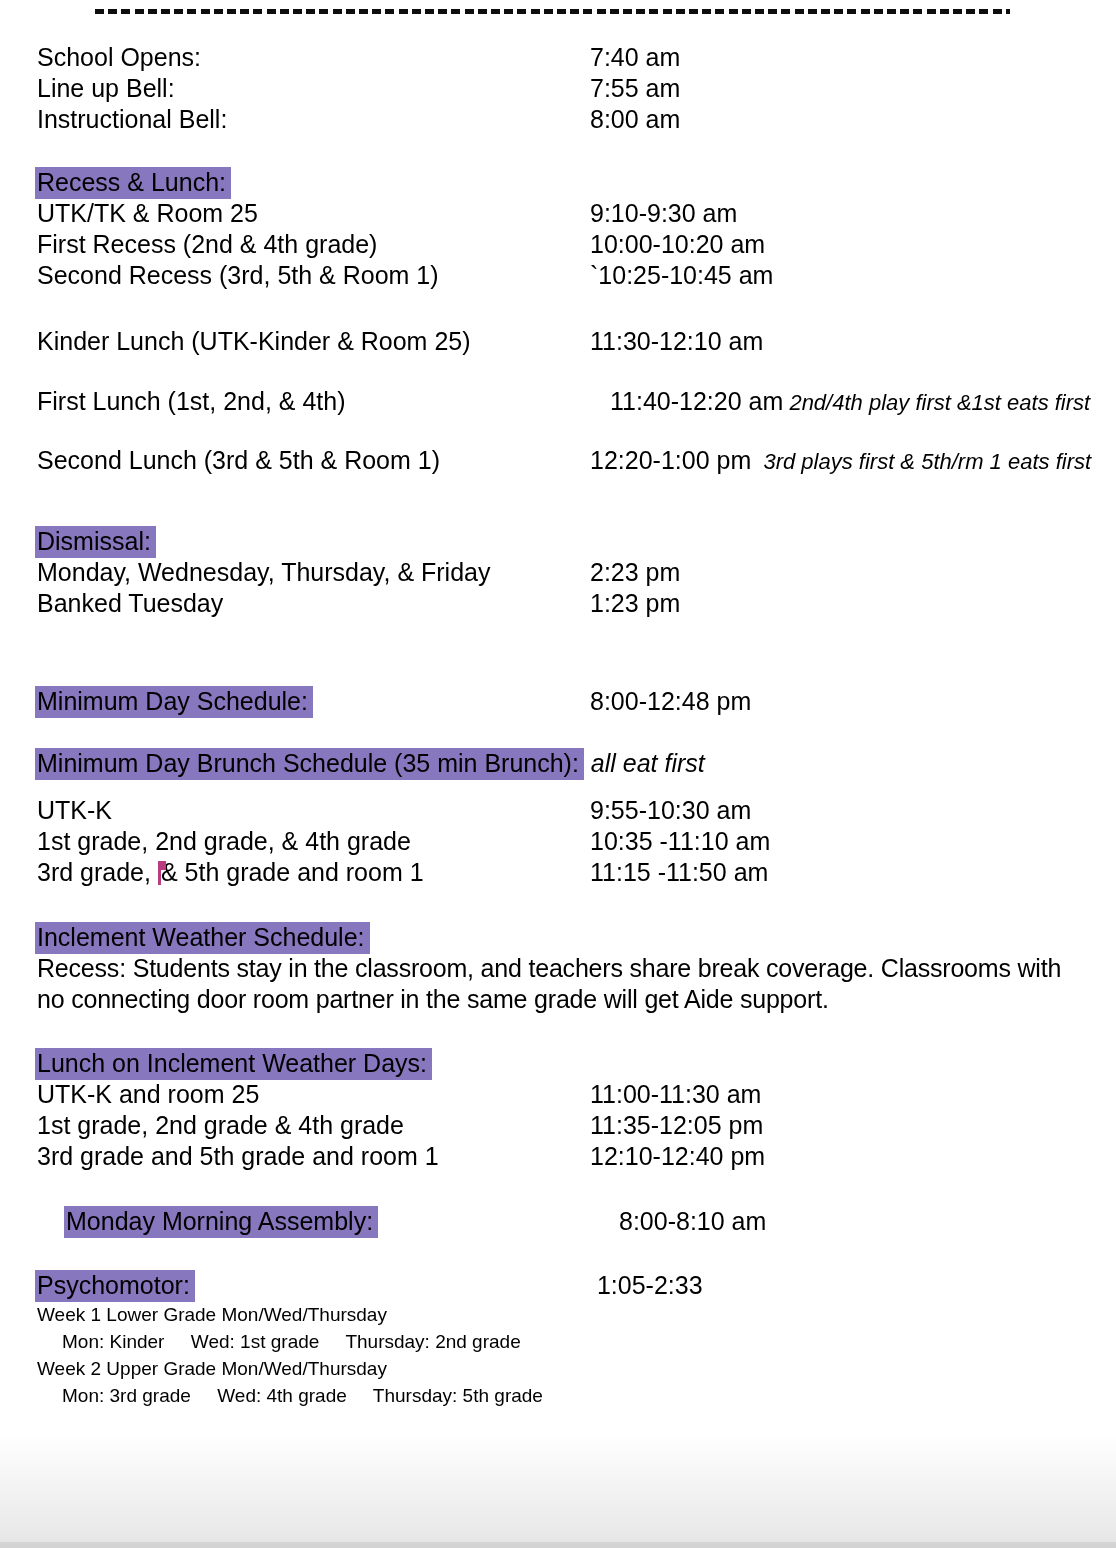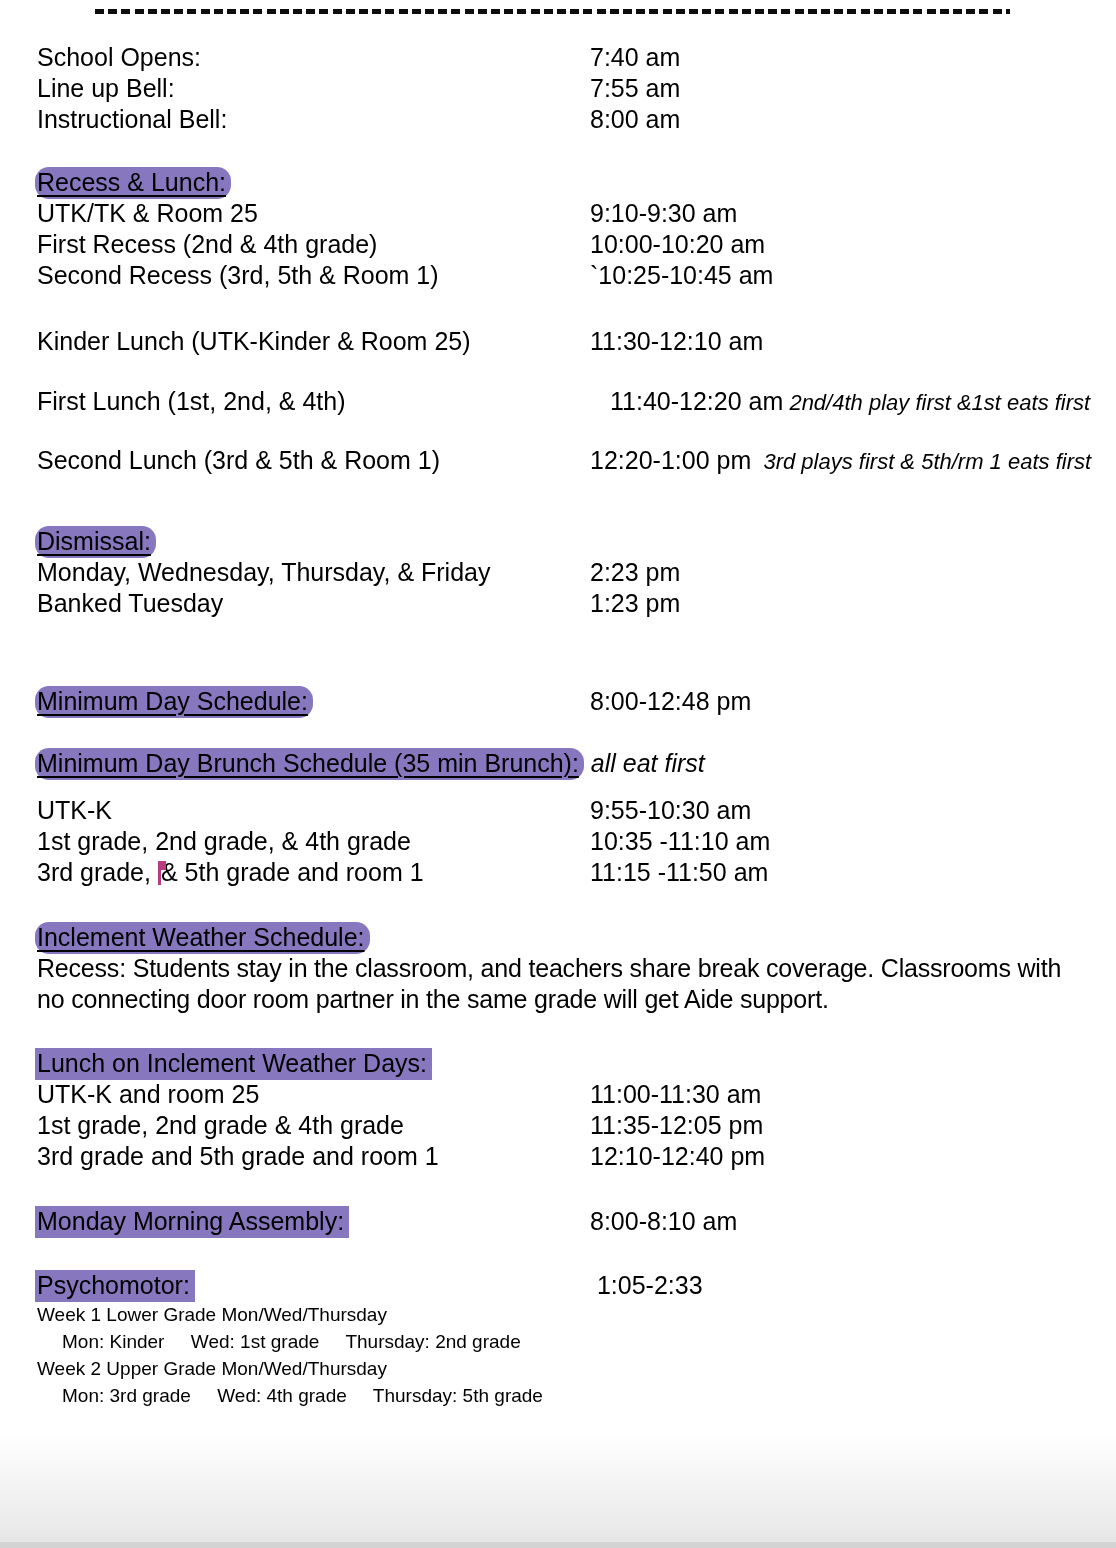--- a/index.html
+++ b/index.html
@@ -12,21 +12,21 @@
   }
   .content{position:relative;z-index:1;padding-left:37px;}
   .divider{
     margin:9px 0 0 58px;width:915px;height:5px;
     background:repeating-linear-gradient(90deg,#0d0d0d 0 9px,transparent 9px 13.2px);
   }
   .row{display:flex;align-items:baseline;}
   .label{width:553px;flex:0 0 553px;white-space:pre;}
   .time{white-space:pre;}
   .hl{background:#8677be;padding:1px 5px 3px 2px;margin-left:-2px;}
-  .u{text-decoration:underline;text-decoration-thickness:2px;text-underline-offset:4px;border-radius:14px;}
+  .u{text-decoration-thickness:2px;text-underline-offset:4px;}
   .note-sm{font-style:italic;font-size:19px;}
   .note-md{font-style:italic;font-size:22px;white-space:pre;}
   .note-lg{font-style:italic;}
   .para{max-width:1045px;letter-spacing:-0.2px;}
   .small{font-size:19px;line-height:27px;white-space:pre;}
   .small.indent{padding-left:25px;}
   .caret{
     position:relative;display:inline-block;width:3px;height:24px;
     vertical-align:-4px;background:#b93d7e;
   }
@@ -38,21 +38,21 @@
   .mt-recess-head{margin-top:32px;}
   .mt-kinder-lunch{margin-top:35px;}
   .mt-first-lunch{margin-top:29px;gap:20px;}
   .mt-second-lunch{margin-top:27px;}
   .mt-dismissal{margin-top:49px;}
   .mt-minday{margin-top:67px;}
   .mt-brunch{margin-top:31px;}
   .mt-brunch-rows{margin-top:16px;}
   .mt-inclement{margin-top:34px;}
   .mt-incl-lunch{margin-top:33px;}
-  .mt-assembly{margin-top:34px;}
+  .mt-assembly{margin-top:34px;margin-left:29px;}
   .mt-psycho{margin-top:33px;}
   .mt-office{margin-top:51px;}
   .bottom-fade{
     position:absolute;left:0;right:0;bottom:0;height:115px;z-index:0;
     background:linear-gradient(to bottom,rgba(0,0,0,0) 0%,rgba(0,0,0,0.09) 90%,rgba(0,0,0,0.11) 100%);
   }
   .bottom-fade::after{
     content:"";position:absolute;left:0;right:0;bottom:0;height:6px;background:rgba(0,0,0,0.07);
   }
 </style>

